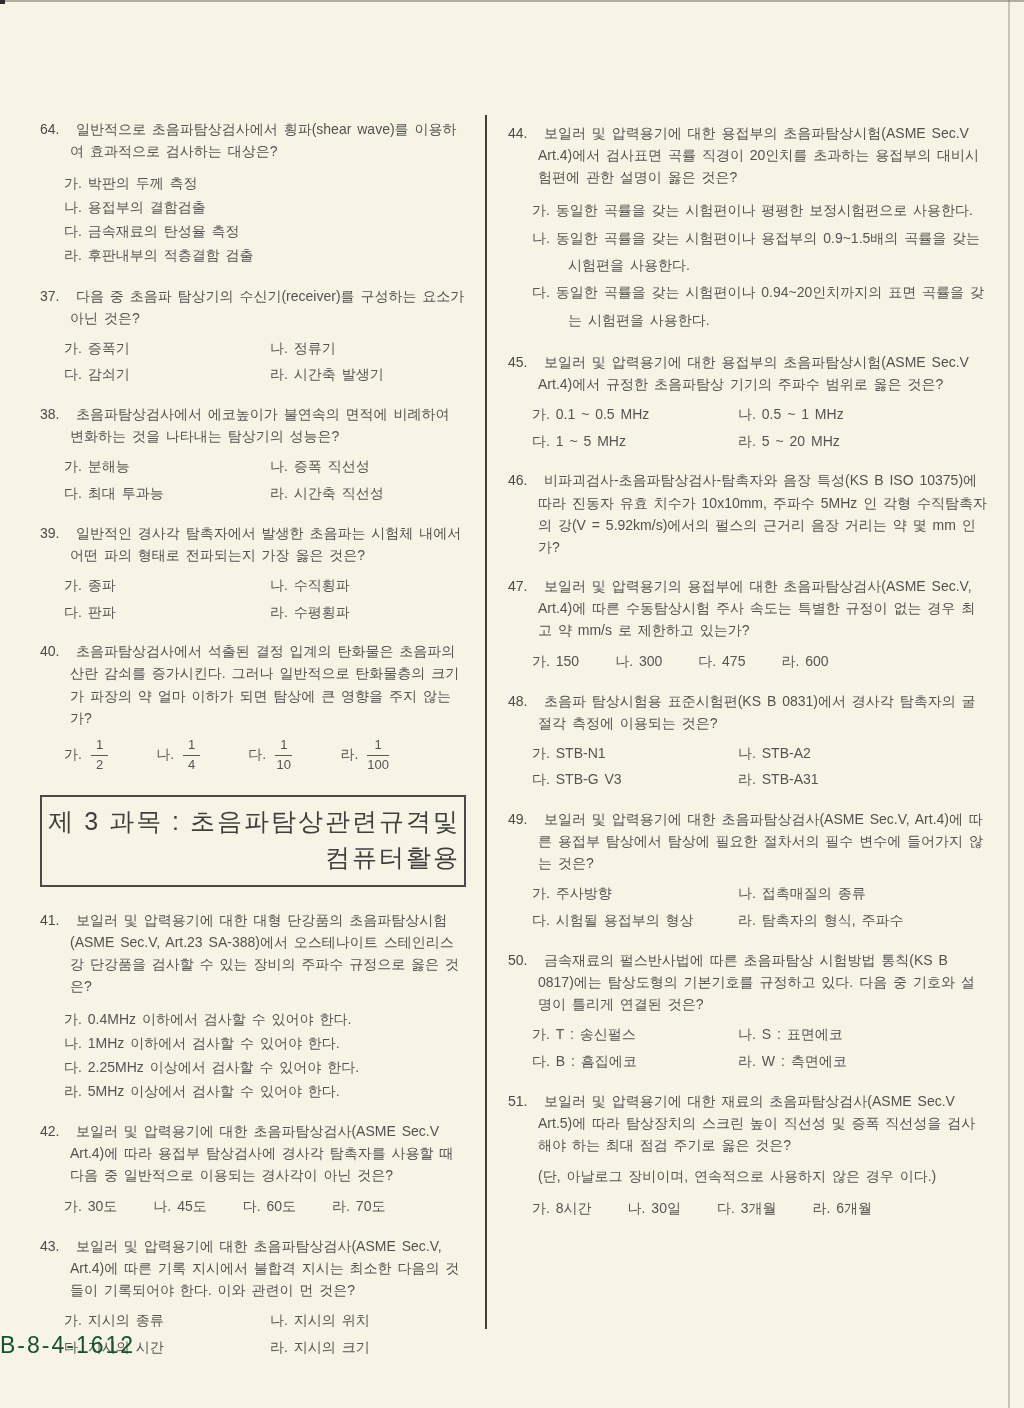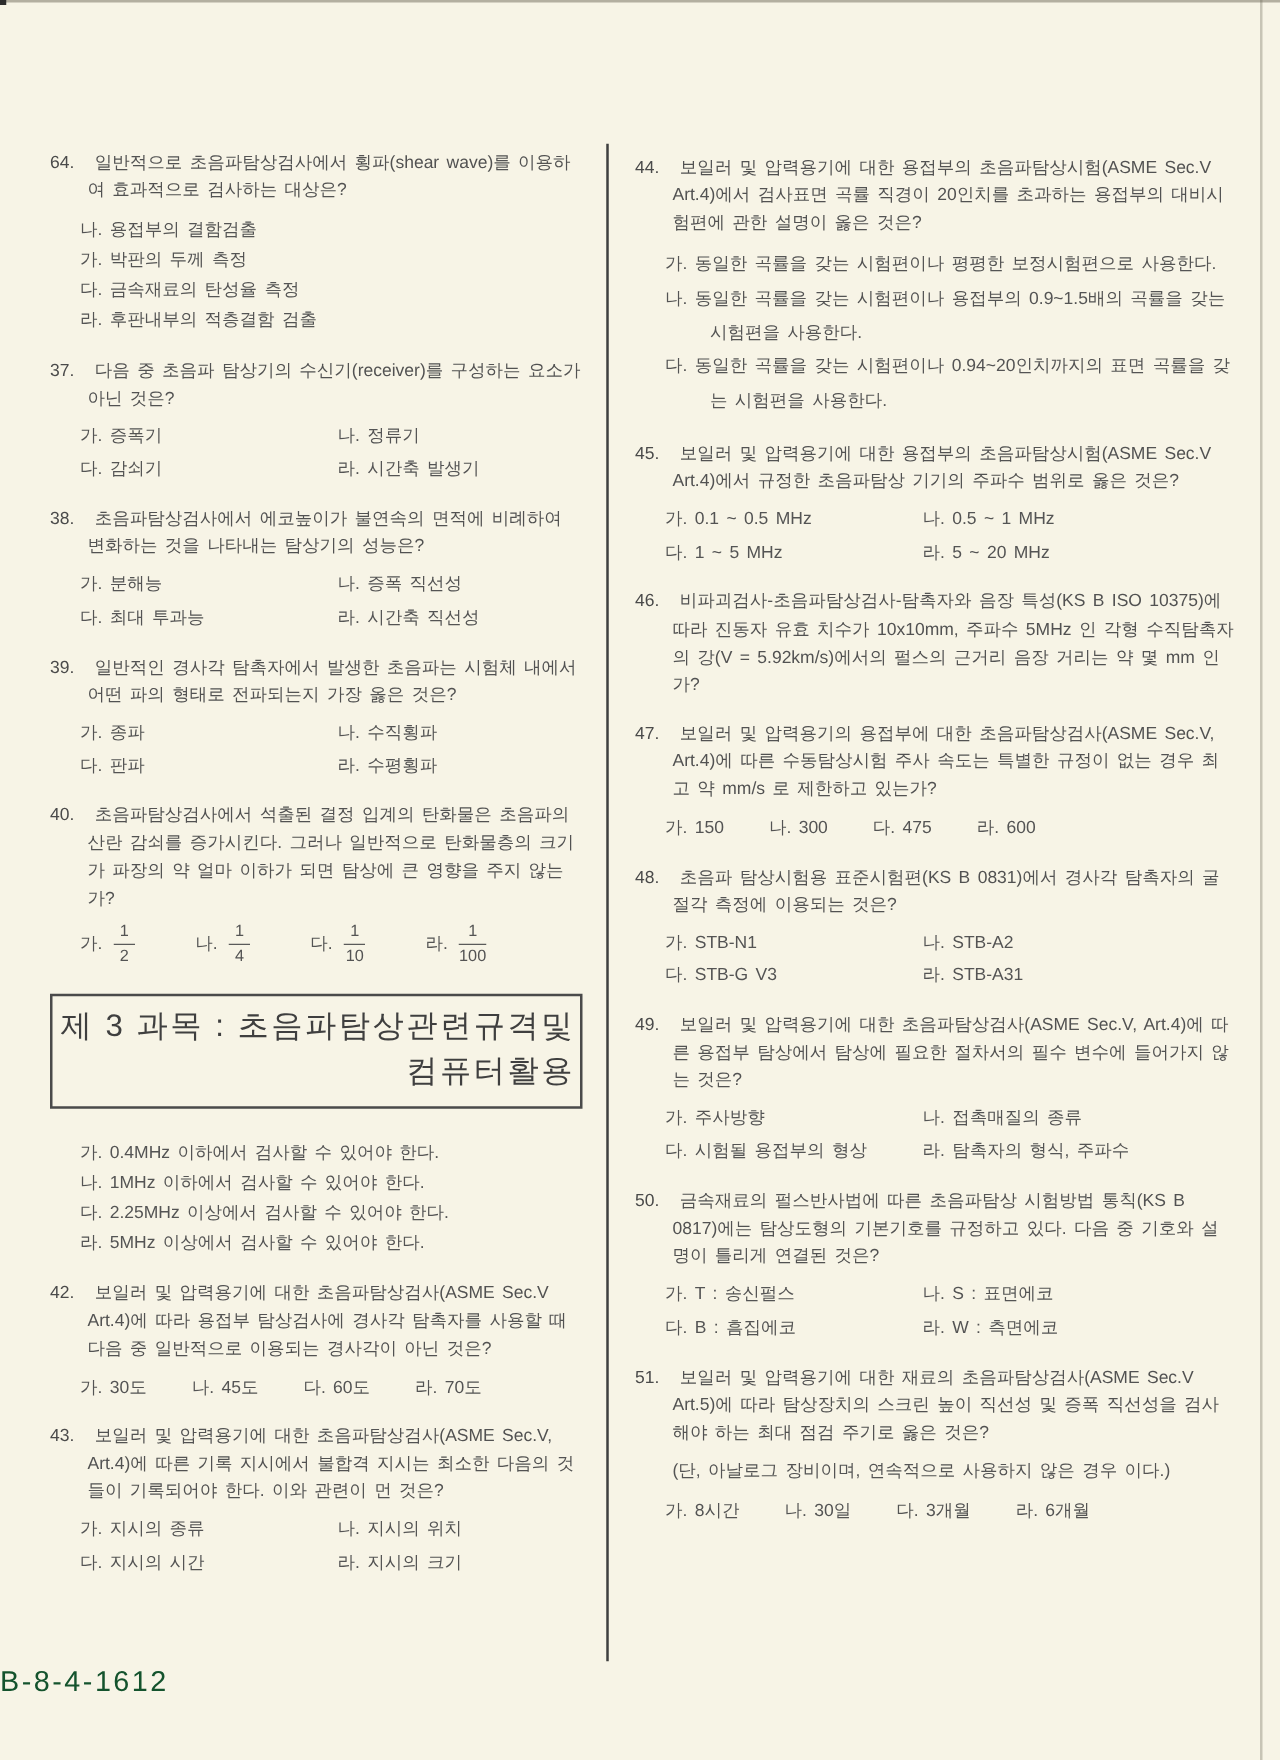--- a/index.html
+++ b/index.html
@@ -102,22 +102,22 @@
 
 <div class="page">
   <div class="scan-edge-top"></div>
   <div class="scan-speck"></div>
   <div class="scan-edge-right"></div>
 
   <div class="col col-left" id="col-left">
       <section class="qblock">
         <p class="stem"><span class="qnum">64.</span> <span class="qtext">일반적으로 초음파탐상검사에서 횡파(shear wave)를 이용하여 효과적으로 검사하는 대상은?</span></p>
         <div class="opts-list">
+          <div class="opt">가. 박판의 두께 측정</div>
           <div class="opt">나. 용접부의 결함검출</div>
-          <div class="opt">가. 박판의 두께 측정</div>
           <div class="opt">다. 금속재료의 탄성율 측정</div>
           <div class="opt">라. 후판내부의 적층결함 검출</div>
         </div>
       </section>
       <section class="qblock">
         <p class="stem"><span class="qnum">37.</span> <span class="qtext">다음 중 초음파 탐상기의 수신기(receiver)를 구성하는 요소가 아닌 것은?</span></p>
         <div class="opts-grid2">
           <div class="opt">가. 증폭기</div>
           <div class="opt">나. 정류기</div>
           <div class="opt">다. 감쇠기</div>
@@ -173,20 +173,21 @@
               <span class="frac-den">100</span>
             </span>
           </span>
         </div>
       </section>
       <div class="section-box">
         <div class="section-line">제 3 과목 : 초음파탐상관련규격및</div>
         <div class="section-line">컴퓨터활용</div>
       </div>
       <section class="qblock">
+        <p class="stem"><span class="qnum">41.</span> <span class="qtext">보일러 및 압력용기에 대한 대형 단강품의 초음파탐상시험(ASME Sec.V, Art.23 SA-388)에서 오스테나이트 스테인리스강 단강품을 검사할 수 있는 장비의 주파수 규정으로 옳은 것은?</span></p>
         <div class="opts-list">
           <div class="opt">가. 0.4MHz 이하에서 검사할 수 있어야 한다.</div>
           <div class="opt">나. 1MHz 이하에서 검사할 수 있어야 한다.</div>
           <div class="opt">다. 2.25MHz 이상에서 검사할 수 있어야 한다.</div>
           <div class="opt">라. 5MHz 이상에서 검사할 수 있어야 한다.</div>
         </div>
       </section>
       <section class="qblock">
         <p class="stem"><span class="qnum">42.</span> <span class="qtext">보일러 및 압력용기에 대한 초음파탐상검사(ASME Sec.V Art.4)에 따라 용접부 탐상검사에 경사각 탐촉자를 사용할 때 다음 중 일반적으로 이용되는 경사각이 아닌 것은?</span></p>
         <div class="opts-row4">

